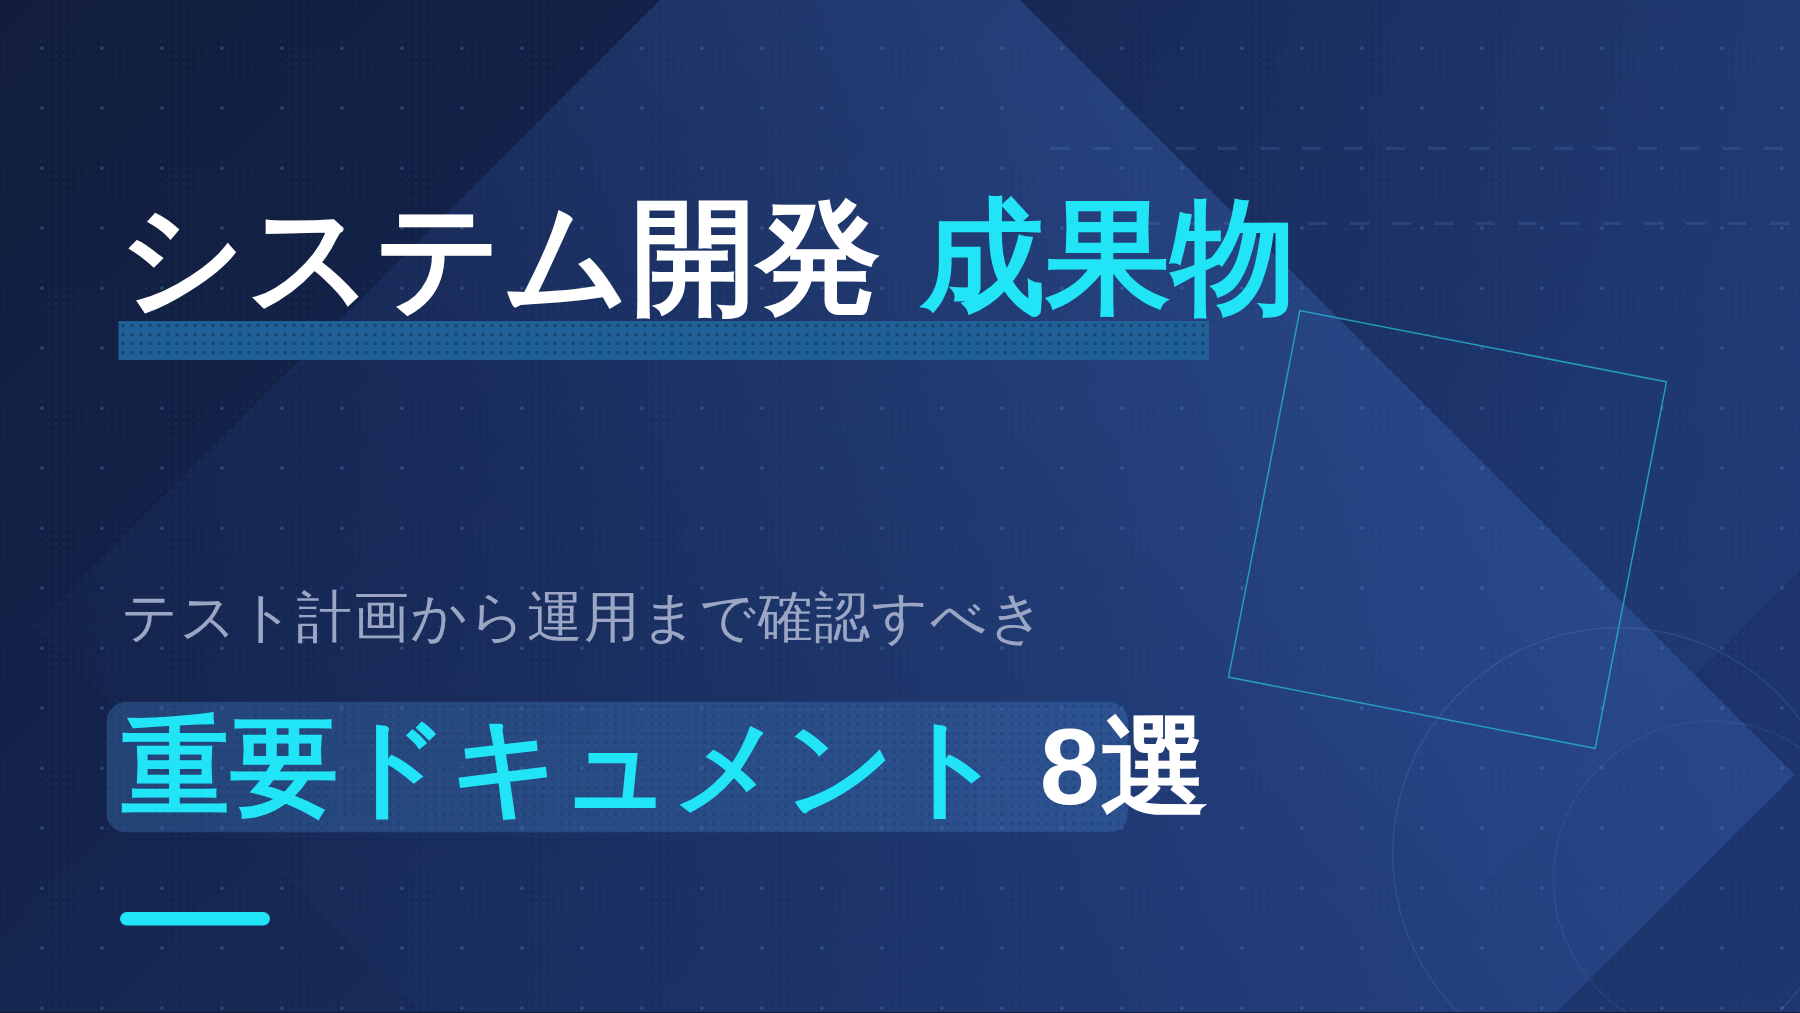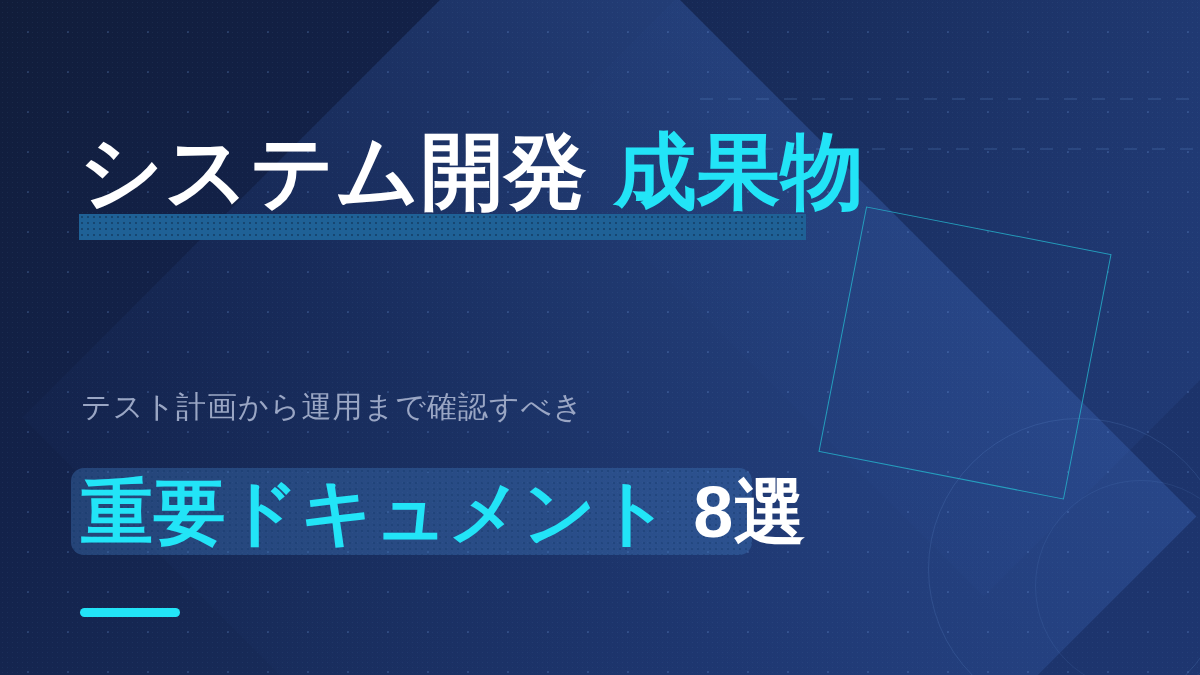--- a/index.html
+++ b/index.html
@@ -138,21 +138,21 @@
     color: #e8eefb;
     white-space: nowrap;
   }
 
   
   .eyebrow {
     position: absolute;
     left: 81px;
     top: 375px;
     margin: 0;
-    font-size: 30px;
+    font-size: 37px;
     font-weight: 400;
     letter-spacing: 1px;
     color: #9aa6c4;
     white-space: nowrap;
   }
 
   
   .headline-pill {
     position: absolute;
     left: 71px;

